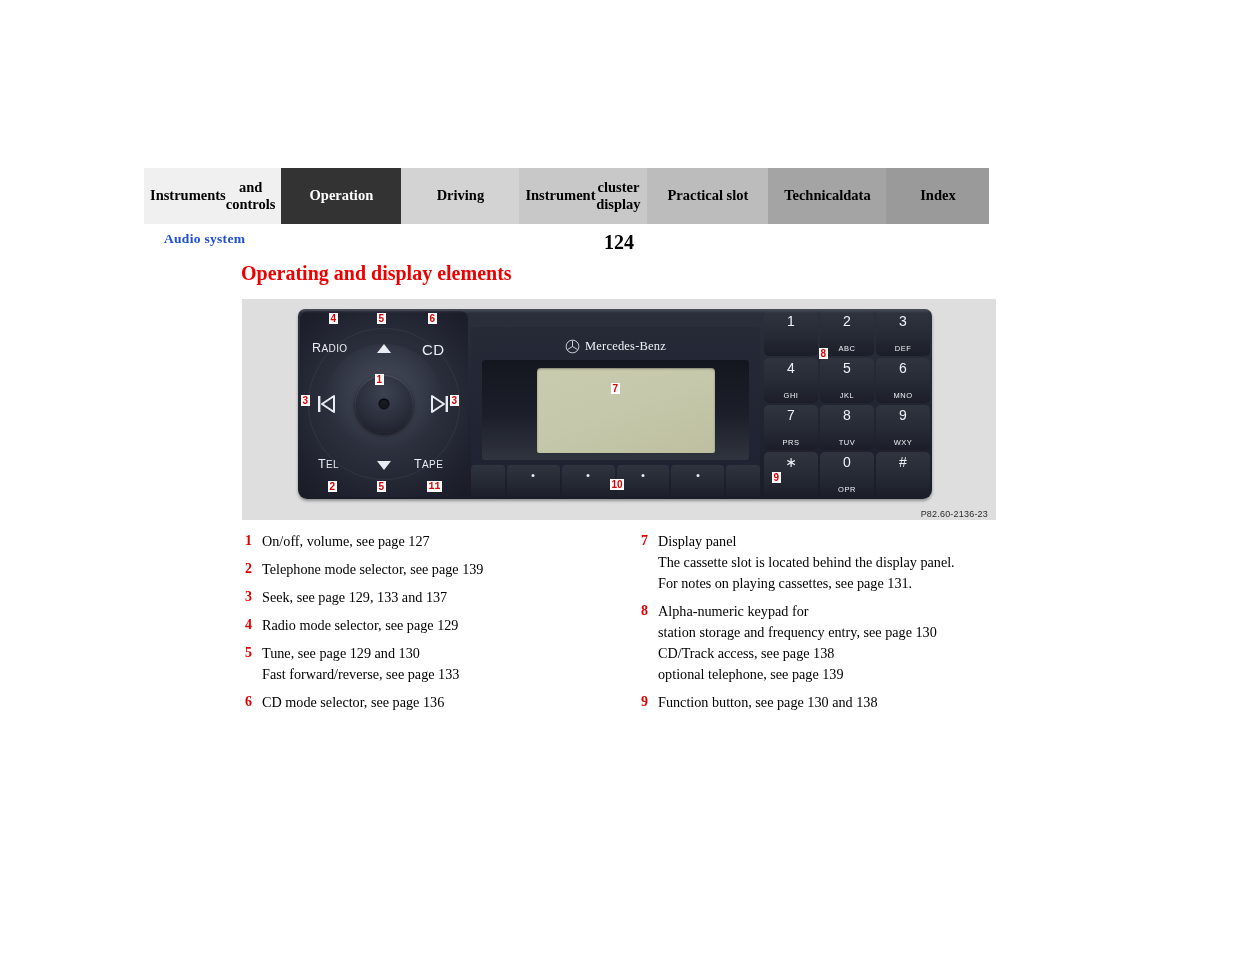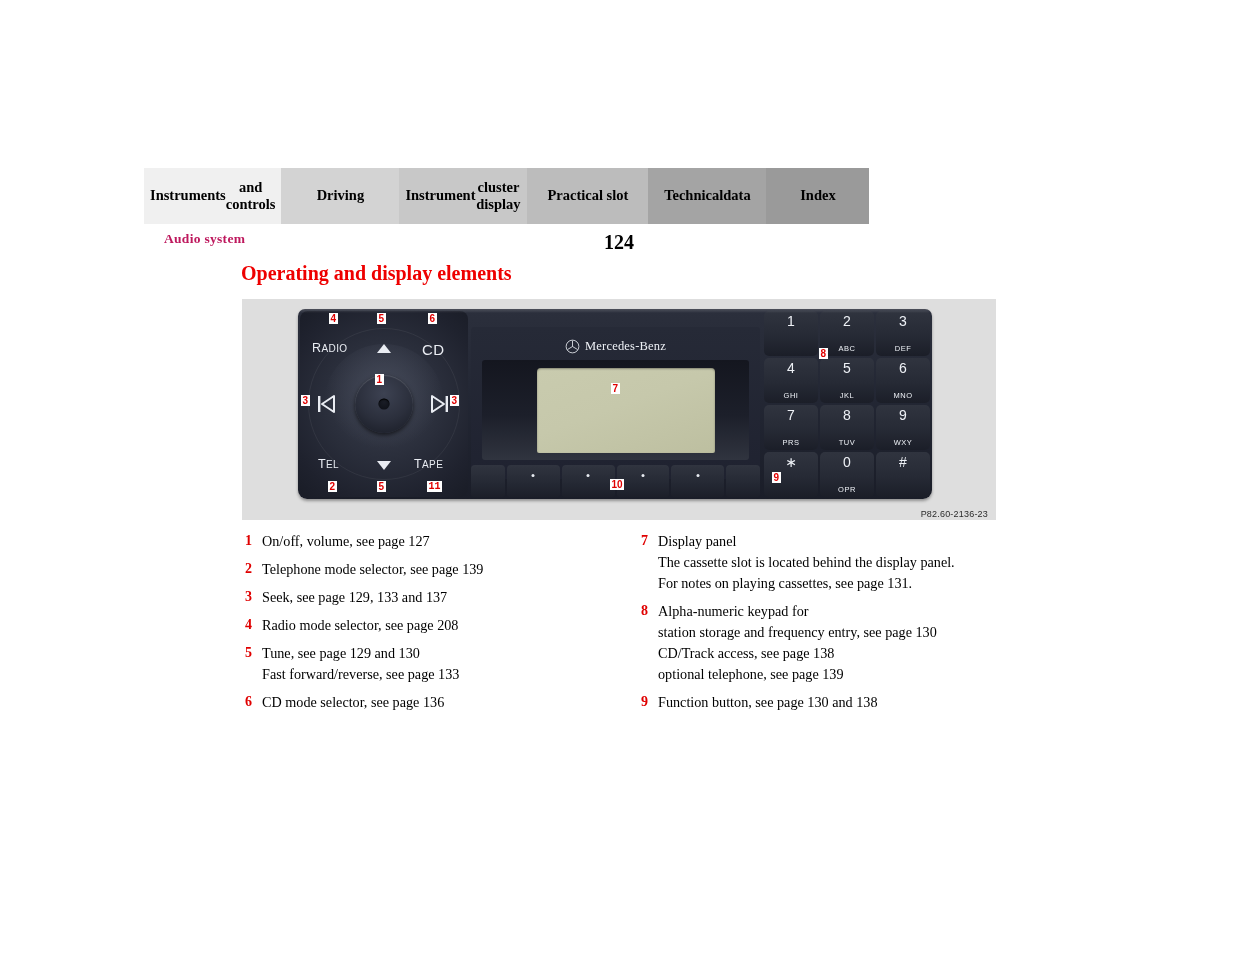--- a/index.html
+++ b/index.html
@@ -49,21 +49,21 @@
     width: 926px;
     height: 20px;
   }
   .runhead-title {
     position: absolute;
     left: 0;
     top: 0;
     font-family: "Liberation Serif", serif;
     font-weight: bold;
     font-size: 13.5px;
-    color: #be185d;
+    color: #1d4ed8;
     letter-spacing: 0.3px;
   }
   .runhead-page {
     position: absolute;
     left: 440px;
     top: 0;
     font-family: "Liberation Serif", serif;
     font-weight: bold;
     font-size: 20px;
     color: #000000;
@@ -321,20 +321,23 @@
   .legend-text div { white-space: nowrap; }
 </style>
 </head>
 <body>
 
 <div class="tabbar">
     <div class="tab" style="background: rgb(240, 240, 240); flex: 0 0 120px;">
       <div>Instruments</div>
       <div>and controls</div>
     </div>
+    <div class="tab active" style="background: rgb(51, 51, 51); flex: 0 0 120px;">
+      <div>Operation</div>
+    </div>
     <div class="tab" style="background: rgb(211, 211, 211); flex: 0 0 118px;">
       <div>Driving</div>
     </div>
     <div class="tab" style="background: rgb(200, 200, 200); flex: 0 0 128px;">
       <div>Instrument</div>
       <div>cluster display</div>
     </div>
     <div class="tab" style="background: rgb(188, 188, 188); flex: 0 0 121px;">
       <div>Practical slot</div>
     </div>
@@ -489,21 +492,21 @@
     </div>
     <div class="legend-item">
       <div class="legend-num">3</div>
       <div class="legend-text">
         <div>Seek, see page 129, 133 and 137</div>
       </div>
     </div>
     <div class="legend-item">
       <div class="legend-num">4</div>
       <div class="legend-text">
-        <div>Radio mode selector, see page 208</div>
+        <div>Radio mode selector, see page 129</div>
       </div>
     </div>
     <div class="legend-item">
       <div class="legend-num">5</div>
       <div class="legend-text">
         <div>Tune, see page 129 and 130</div>
         <div>Fast forward/reverse, see page 133</div>
       </div>
     </div>
     <div class="legend-item">

